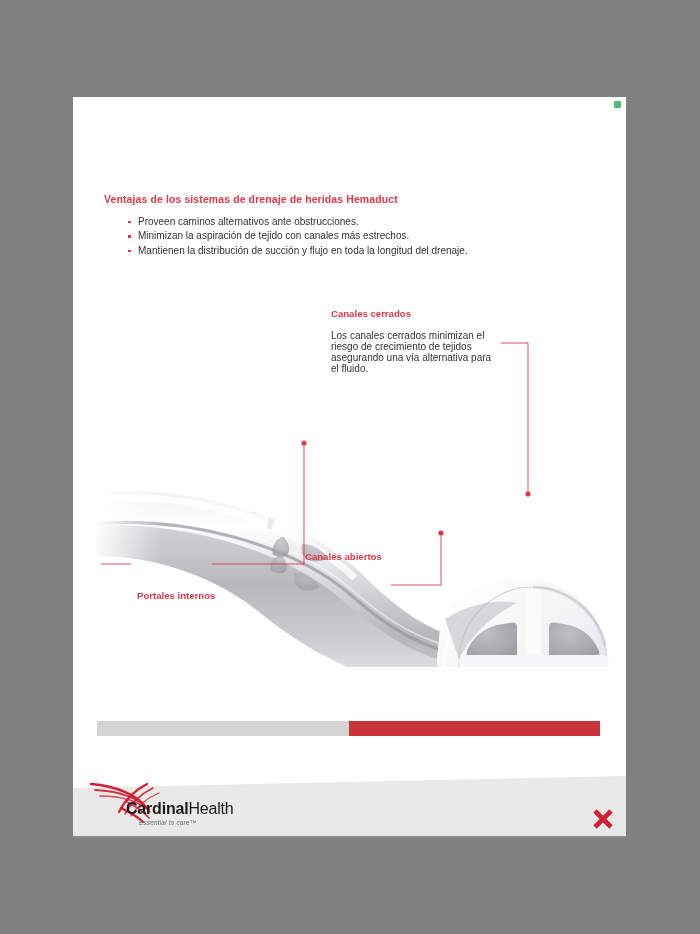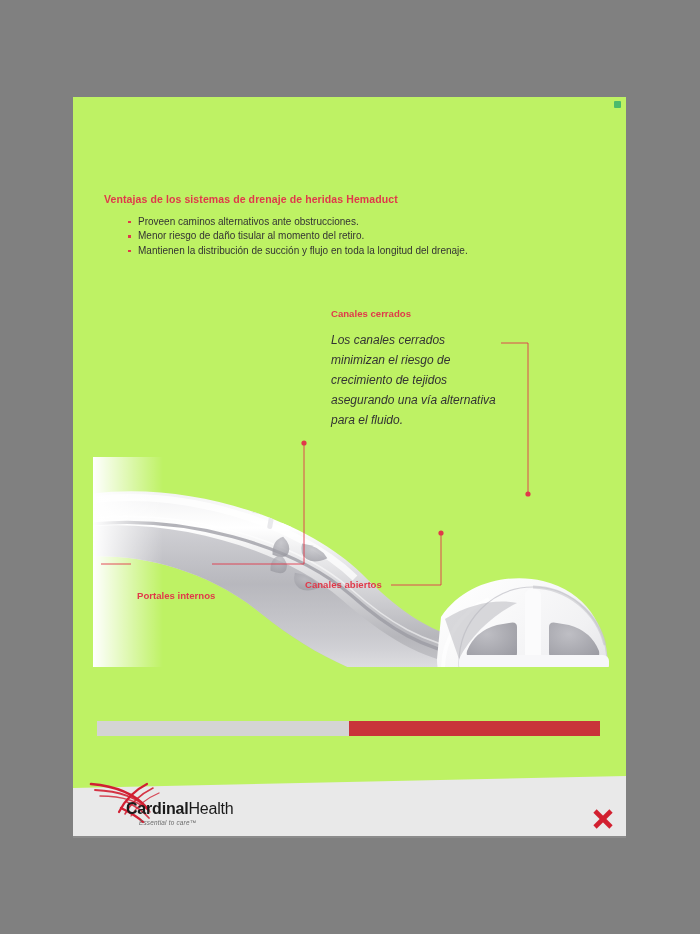--- a/index.html
+++ b/index.html
@@ -15,21 +15,21 @@
     position: relative;
   }
 
   
   #page {
     position: absolute;
     left: 73px;
     top: 97px;
     width: 553px;
     height: 741px;
-    background: #bef264;
+    background: #ffffff;
     overflow: hidden;
   }
 
   
   #green-marker {
     position: absolute;
     right: 5px;
     top: 4px;
     width: 7px;
     height: 7px;
@@ -79,32 +79,31 @@
   .anno-title {
     position: absolute;
     color: #e0394a;
     font-size: 9.6px;
     font-weight: bold;
     white-space: nowrap;
   }
   .anno-body {
     position: absolute;
     color: #333333;
-    font-size: 12px;
-    line-height: 20px;
-    font-style: italic;
+    font-size: 10px;
+    line-height: 11px;
   }
 
   #anno-cerrados-title { left: 258px; top: 211px; }
   #anno-cerrados-body  { left: 258px; top: 233px; width: 165px; }
 
   #anno-portales-title { left: 64px; top: 461px; margin-top: 32px; }
   #anno-portales-body  { left: 58px; top: 484px; width: 170px; }
 
-  #anno-abiertos-title { left: 232px; top: 482px; }
+  #anno-abiertos-title { left: 232px; top: 454px; }
   #anno-abiertos-body  { left: 232px; top: 505px; width: 160px; }
 
   
   #leaders {
     position: absolute;
     left: 0; top: 0;
     width: 553px;
     height: 741px;
     pointer-events: none;
   }
@@ -202,21 +201,21 @@
 <body>
 
 <div id="page">
 
   <div id="green-marker"></div>
 
   <div id="headline-block">
     <div id="headline">Ventajas de los sistemas de drenaje de heridas Hemaduct</div>
     <ul class="bullets">
       <li>Proveen caminos alternativos ante obstrucciones.</li>
-      <li>Menor riesgo de daño tisular al momento del retiro.</li>
+      <li>Minimizan la aspiración de tejido con canales más estrechos.</li>
       <li>Mantienen la distribución de succión y flujo en toda la longitud del drenaje.</li>
     </ul>
   </div>
 
   <svg id="photo" viewBox="0 0 520 300">
     <defs>
       <linearGradient id="tubeTop" x1="0" y1="0" x2="0" y2="1">
         <stop offset="0%" stop-color="#f2f2f3"></stop>
         <stop offset="18%" stop-color="#ffffff"></stop>
         <stop offset="45%" stop-color="#d9d9dc"></stop>

